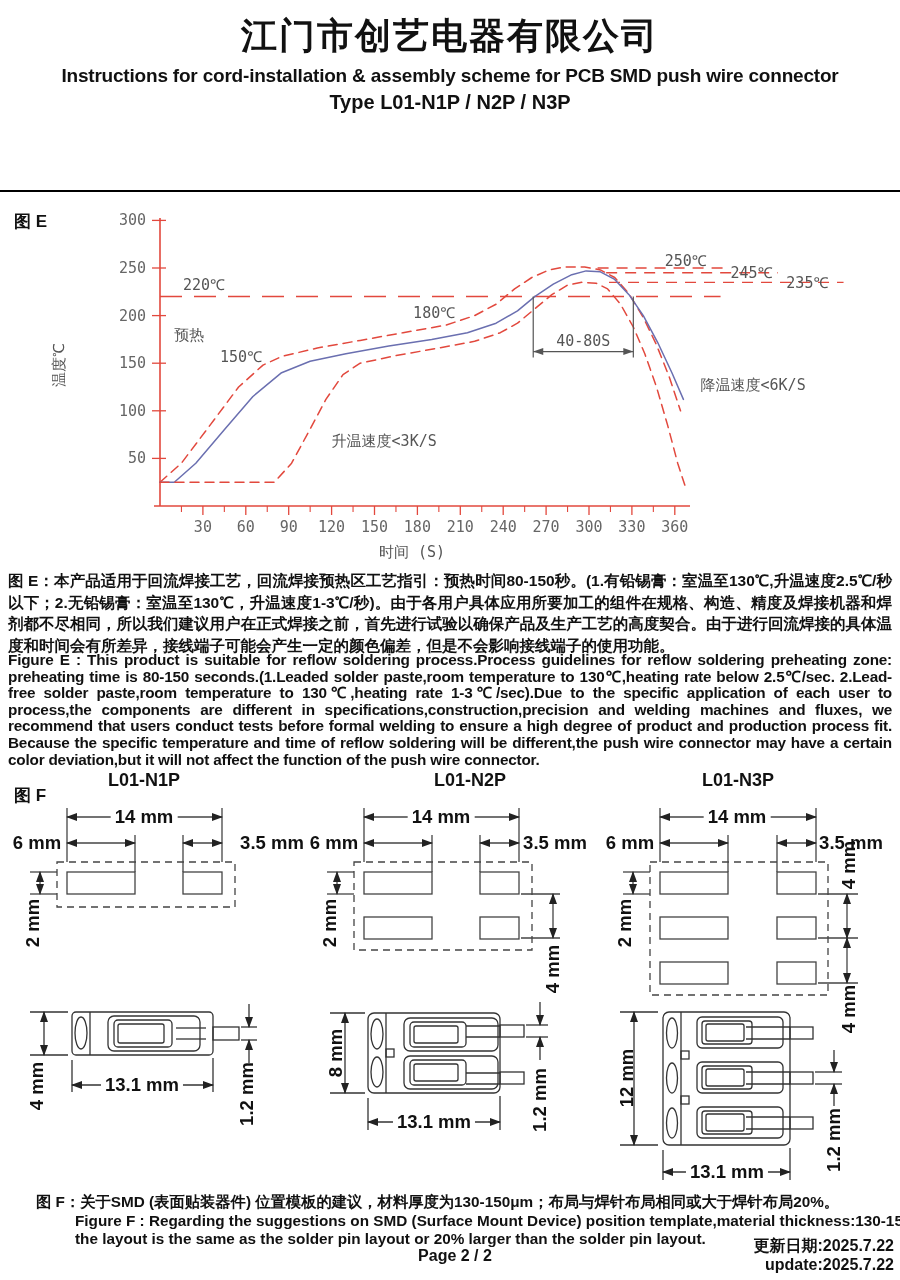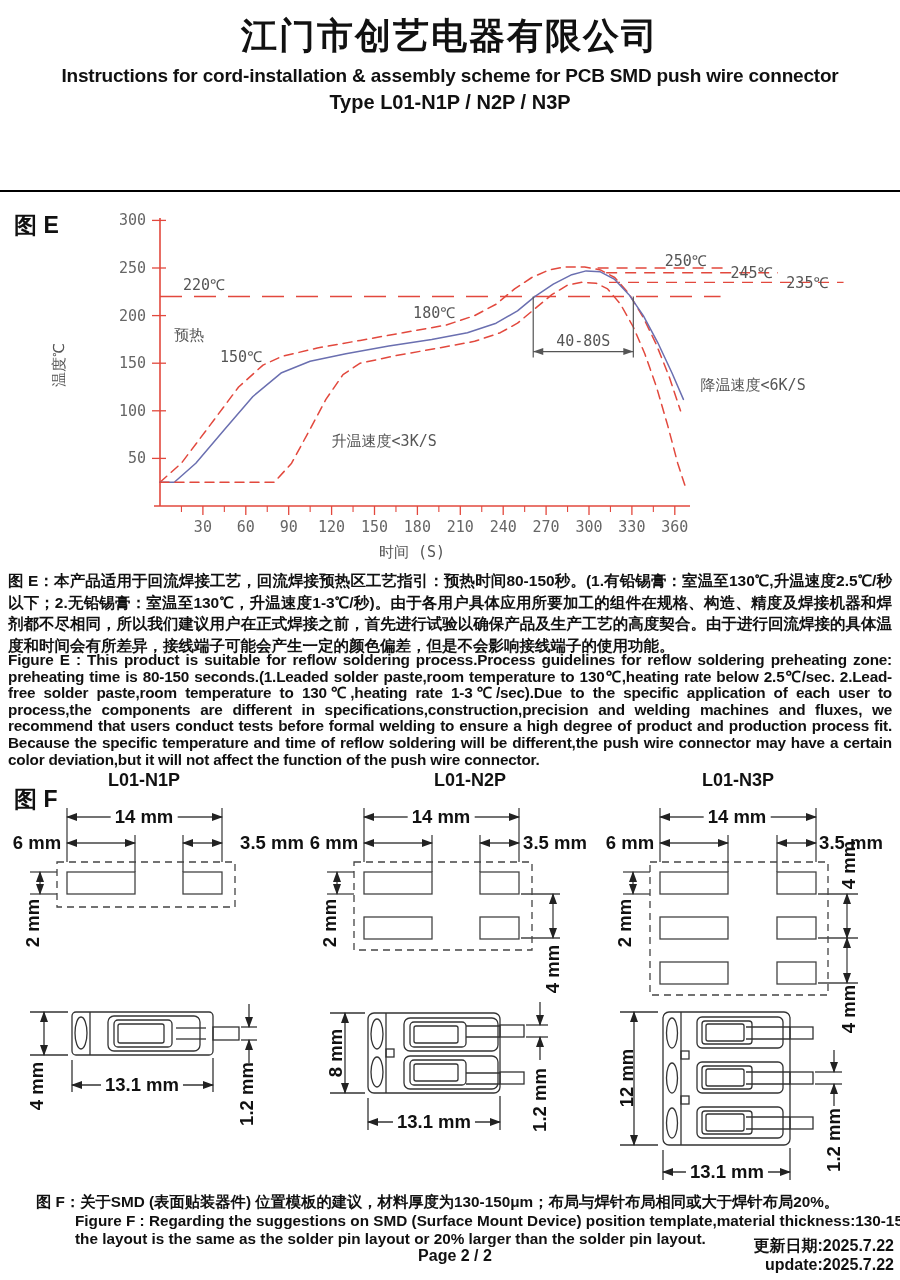--- a/index.html
+++ b/index.html
@@ -8,21 +8,21 @@
   .abs{position:absolute;}
   
   #header{position:absolute;top:0;left:0;width:900px;text-align:center;}
   .h-cn{font-size:36px;font-weight:bold;letter-spacing:2px;margin-top:12px;}
   .h-en{font-size:26px;font-weight:bold;word-spacing:9px;margin-top:6px;}
   .h-sub-cn{font-size:25px;font-weight:bold;margin-top:6px;}
   .h-sub-en{font-size:19px;font-weight:bold;margin-top:4px;letter-spacing:-0.2px;}
   .h-type{font-size:20px;font-weight:bold;margin-top:4px;}
   #header-rule{position:absolute;top:190px;left:0;width:900px;height:0;border-top:2.5px solid #000;}
   
-  .fig-label{position:absolute;font-size:23px;font-weight:bold;color:#111;}
+  .fig-label{position:absolute;font-size:17px;font-weight:bold;color:#111;}
   
   .para{position:absolute;left:8px;width:884px;font-weight:bold;text-align:justify;}
   #para-cn{top:570px;font-size:15.5px;line-height:21.5px;}
   #para-en{top:652px;font-size:15.3px;line-height:16.6px;letter-spacing:-0.2px;}
   
   #figure-f{position:absolute;top:770px;left:0;width:720px;height:420px;}
   .variant-title{position:absolute;transform:translate(-50%,-50%);font-size:18px;font-weight:bold;white-space:nowrap;}
   .dimlab{position:absolute;transform:translate(-50%,-50%);font-size:18.5px;font-weight:bold;
           white-space:nowrap;color:#111;line-height:1;}
   .dimlab.rot{transform:translate(-50%,-50%) rotate(-90deg);}

